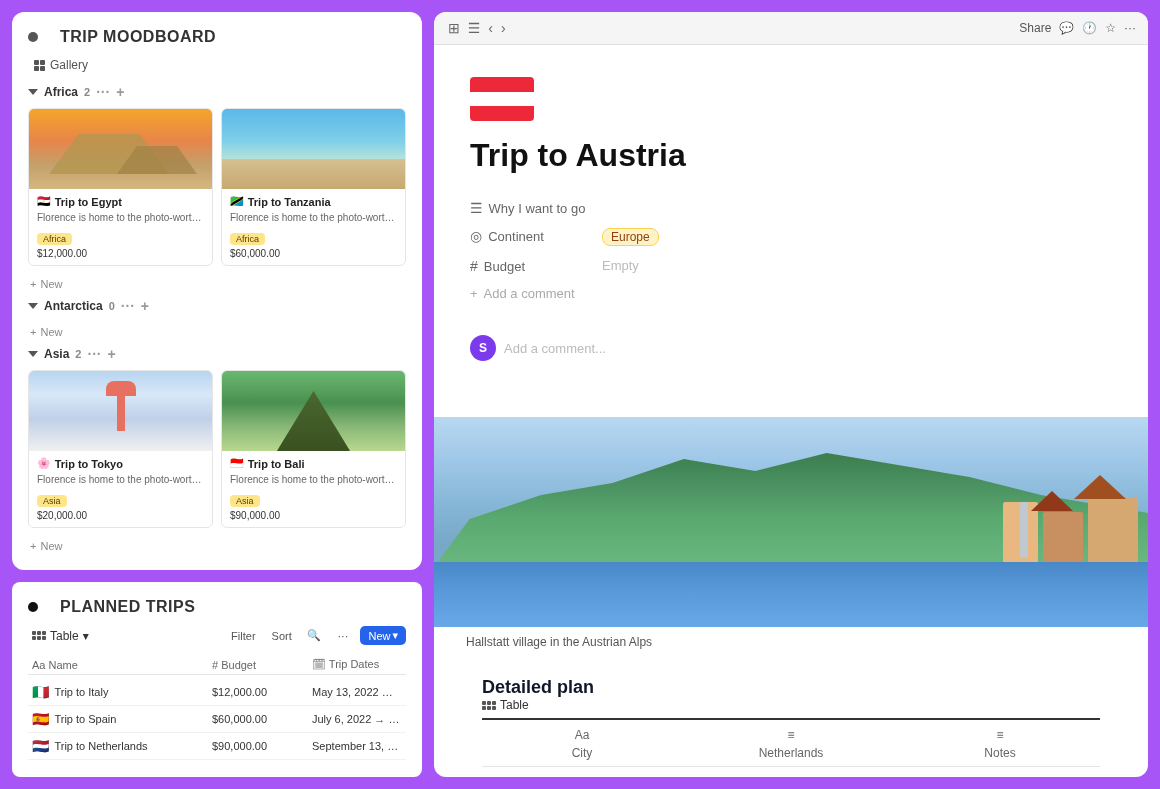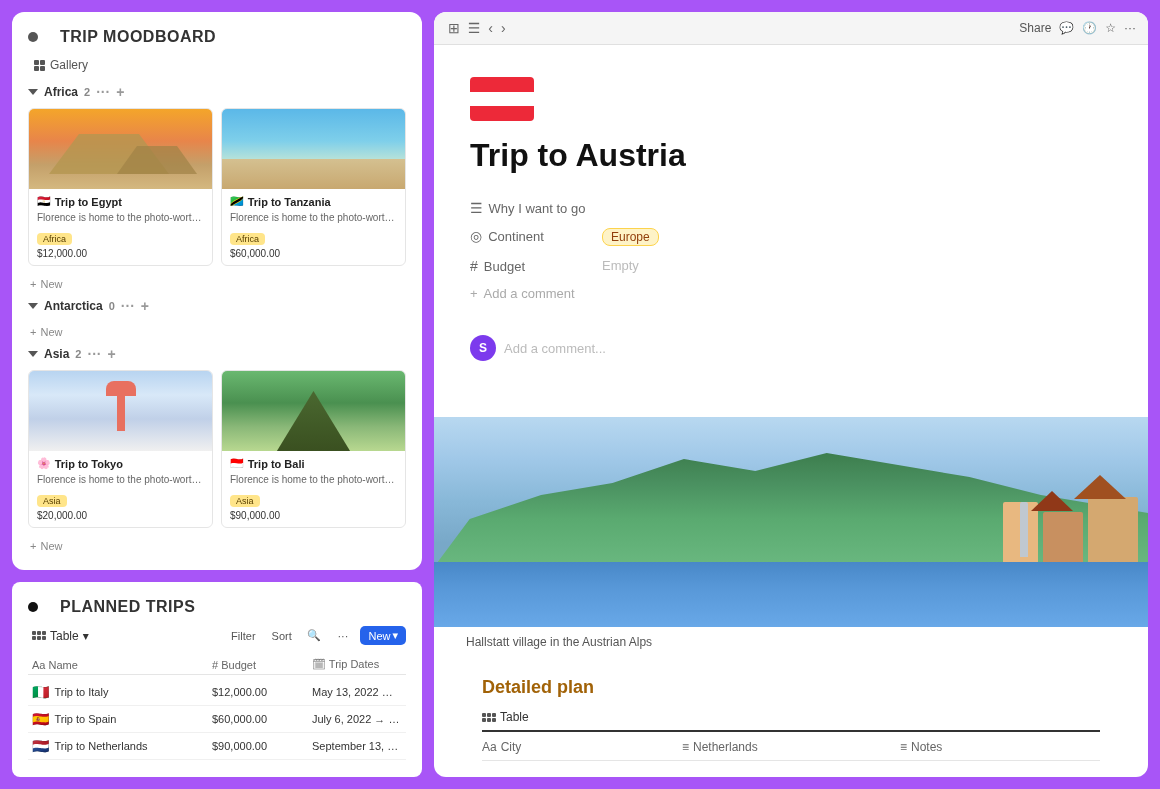--- a/index.html
+++ b/index.html
@@ -589,22 +589,21 @@
     }
 
     
     .detail-section {
       padding: 20px 48px;
     }
 
     .section-title {
       font-size: 18px;
       font-weight: 600;
-      color: #a16207;
-      margin-bottom: 12px;
+      color: #0f172a;
     }
 
     .inline-table-header {
       display: flex;
       align-items: center;
       gap: 6px;
       border-bottom: 2px solid #333;
       padding-bottom: 6px;
       margin-bottom: 8px;
     }
@@ -626,20 +625,21 @@
       padding-bottom: 6px;
       margin-bottom: 8px;
     }
 
     .col-header {
       font-size: 12px;
       color: #666;
       display: flex;
       align-items: center;
       gap: 4px;
+      flex-direction: column;
     }
 
     
     .page-content::-webkit-scrollbar { width: 0; }
   </style>
 </head>
 <body>
 
 <div class="left-col">
 

